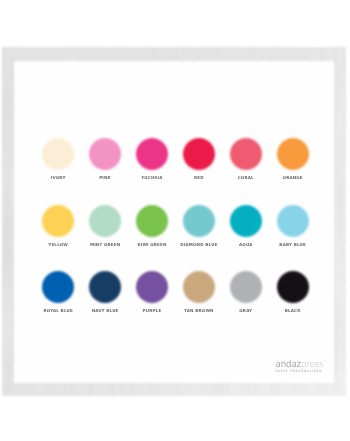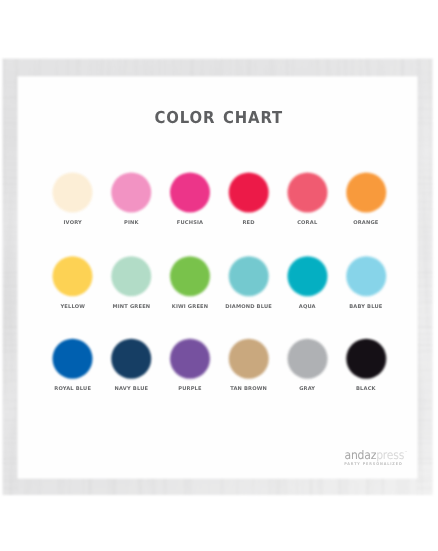--- a/index.html
+++ b/index.html
@@ -54,21 +54,20 @@
           <feColorMatrix in="n" type="matrix" values="0 0 0 0 0.5  0 0 0 0 0.5  0 0 0 0 0.5  0.55 0 0 0 -0.27"></feColorMatrix>
         </filter>
       </defs>
       <rect x="0" y="0" width="13" height="349" filter="url(#woodgrainv)"></rect>
     </svg>
     <svg class="grain-v r" viewBox="0 0 13 349" preserveAspectRatio="none">
       <rect x="0" y="0" width="13" height="349" filter="url(#woodgrainv)"></rect>
     </svg>
   </div>
   <div class="mat"></div>
-  <div class="title">COLOR CHART</div>
   <div class="grid" id="grid">
     <div class="cell" style="left: 34.7px; top: 138.3px;">
         <div class="swatch" style="background: rgb(252, 238, 214);"></div>
         <div class="lbl">IVORY</div>
       </div>
     <div class="cell" style="left: 81.6px; top: 138.3px;">
         <div class="swatch" style="background: rgb(242, 147, 195);"></div>
         <div class="lbl">PINK</div>
       </div>
     <div class="cell" style="left: 128.5px; top: 138.3px;">

